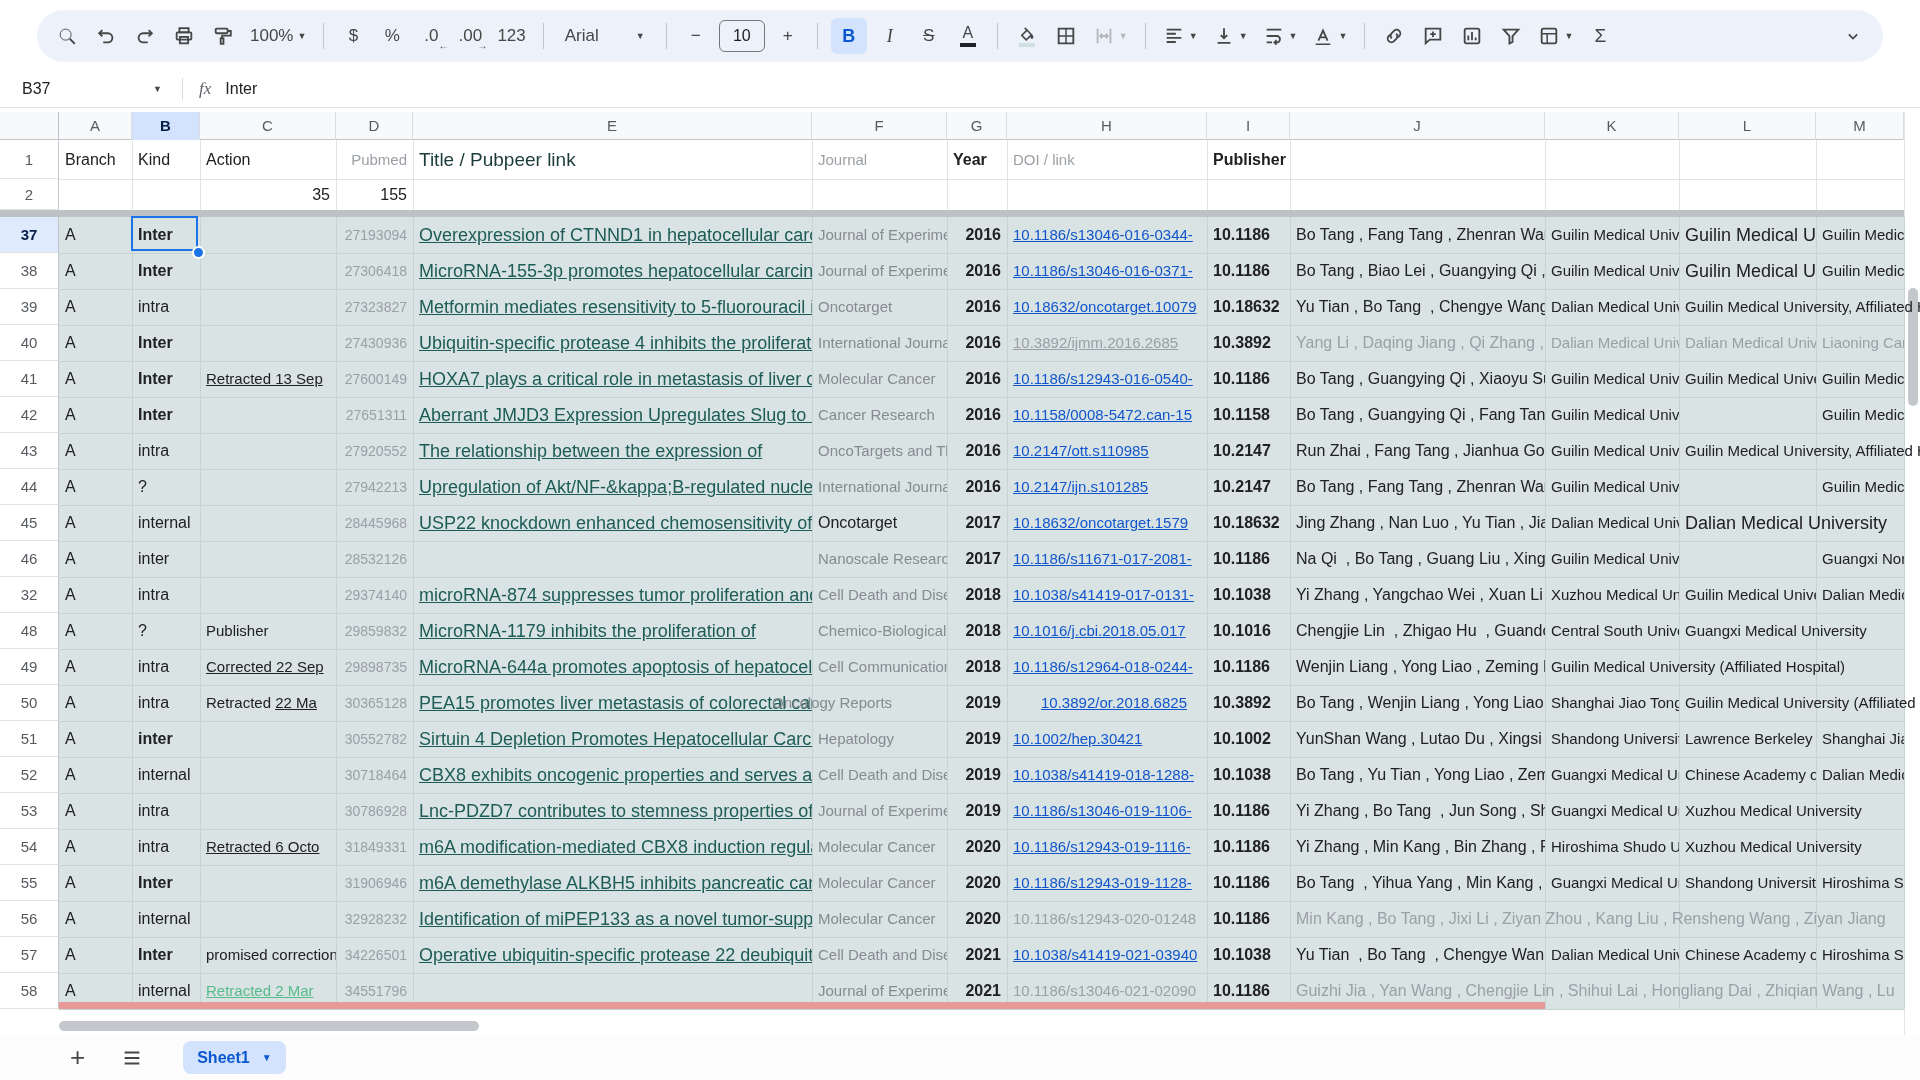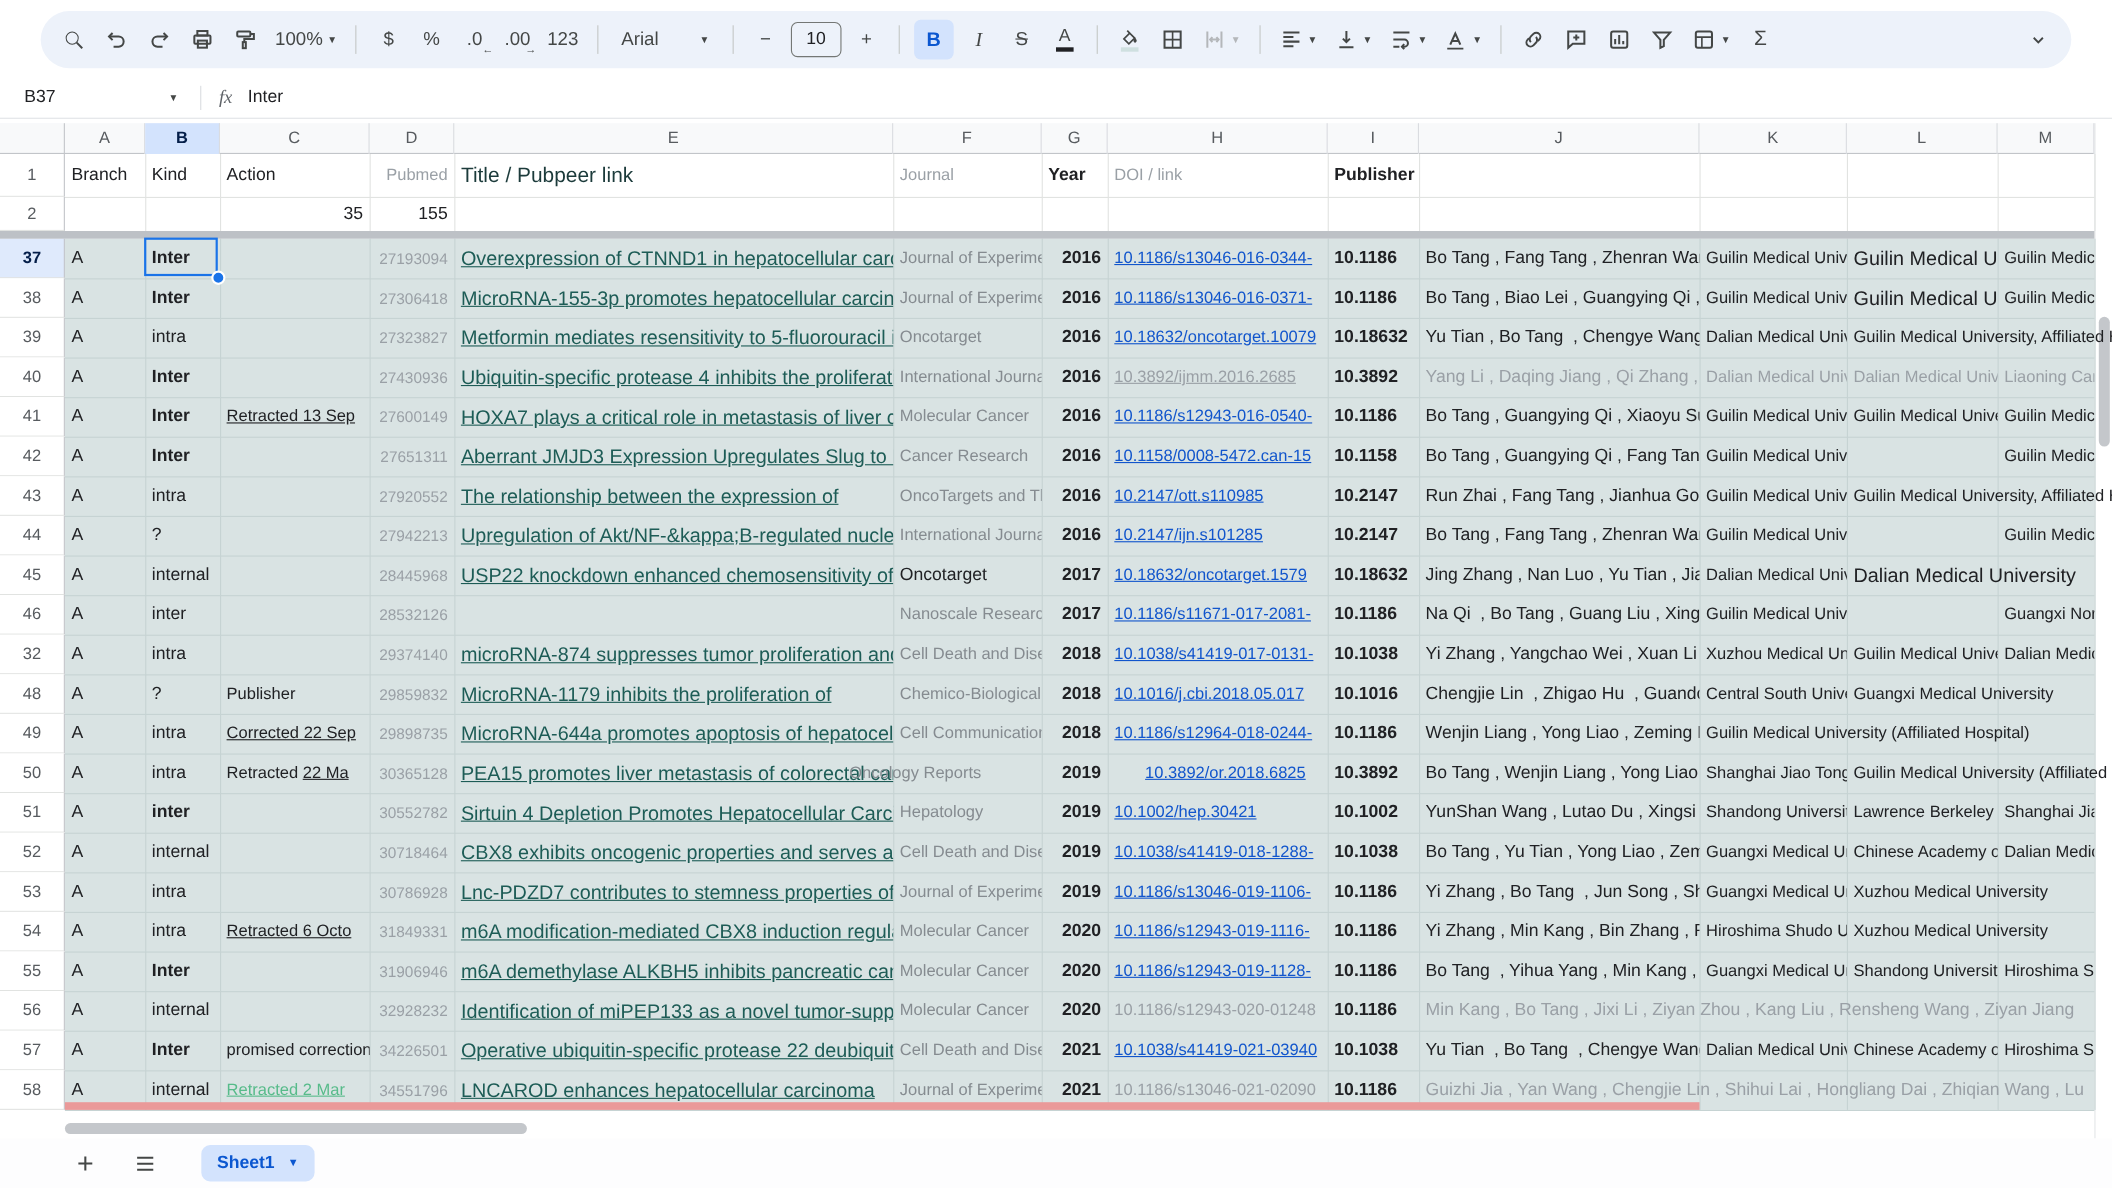--- a/index.html
+++ b/index.html
@@ -600,21 +600,20 @@
     <div class="cell pub" style="left: 1207px; top: 825px; width: 83px; height: 36px; line-height: 36px;">10.1038</div>
     <div class="cell au" style="left: 1290px; top: 825px; width: 255px; height: 36px; line-height: 36px;">Yu Tian  , Bo Tang  , Chengye Wang</div>
     <div class="cell in" style="left: 1545px; top: 825px; width: 134px; height: 36px; line-height: 36px;">Dalian Medical University</div>
     <div class="cell in" style="left: 1679px; top: 825px; width: 137px; height: 36px; line-height: 36px;">Chinese Academy of Sciences</div>
     <div class="cell in" style="left: 1816px; top: 825px; width: 88px; height: 36px; line-height: 36px;">Hiroshima Shudo University</div>
     <div class="rh" style="top: 861px; height: 36px; line-height: 36px;">58</div>
     <div class="cell " style="left: 59px; top: 861px; width: 73px; height: 36px; line-height: 36px;">A</div>
     <div class="cell " style="left: 132px; top: 861px; width: 68px; height: 36px; line-height: 36px;">internal</div>
     <div class="cell act grn" style="left: 200px; top: 861px; width: 136px; height: 36px; line-height: 36px;"><span class="u">Retracted 2 Mar</span></div>
     <div class="cell pm" style="left: 336px; top: 861px; width: 77px; height: 36px; line-height: 36px;">34551796</div>
-    <div class="cell title" style="left: 413px; top: 861px; width: 399px; height: 36px; line-height: 36px;"><span class="lnk-t">LNCAROD enhances hepatocellular carcinoma</span></div>
     <div class="cell jr" style="left: 812px; top: 861px; width: 135px; height: 36px; line-height: 36px;">Journal of Experimental &amp; Clinical Cancer Research</div>
     <div class="cell yr" style="left: 947px; top: 861px; width: 60px; height: 36px; line-height: 36px;">2021</div>
     <div class="cell doi gp" style="left: 1007px; top: 861px; width: 200px; height: 36px; line-height: 36px;">10.1186/s13046-021-02090</div>
     <div class="cell pub" style="left: 1207px; top: 861px; width: 83px; height: 36px; line-height: 36px;">10.1186</div>
     <div class="cell au gray ov" style="left: 1290px; top: 861px; width: 255px; height: 36px; line-height: 36px;">Guizhi Jia , Yan Wang , Chengjie Lin , Shihui Lai , Hongliang Dai , Zhiqian Wang , Lu</div>
     <div class="pinkbar"></div>
     <div class="selbox"></div>
     <div class="handle"></div>
   </div>
 

